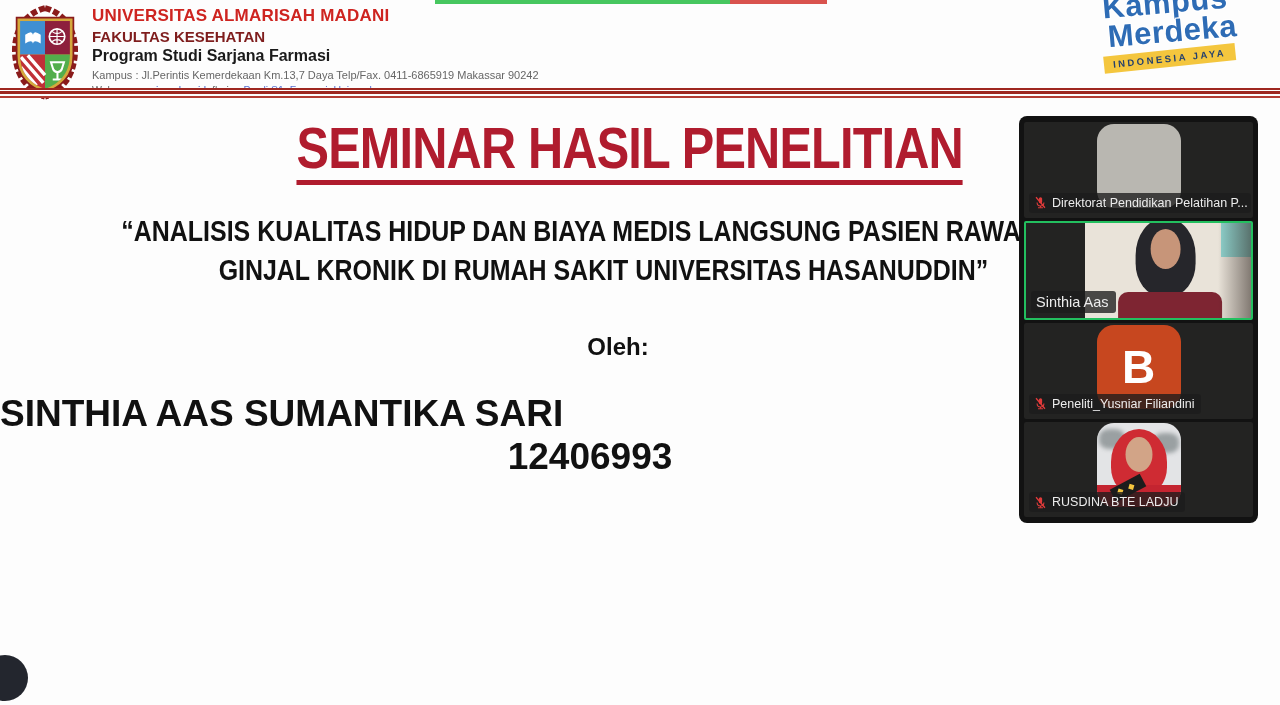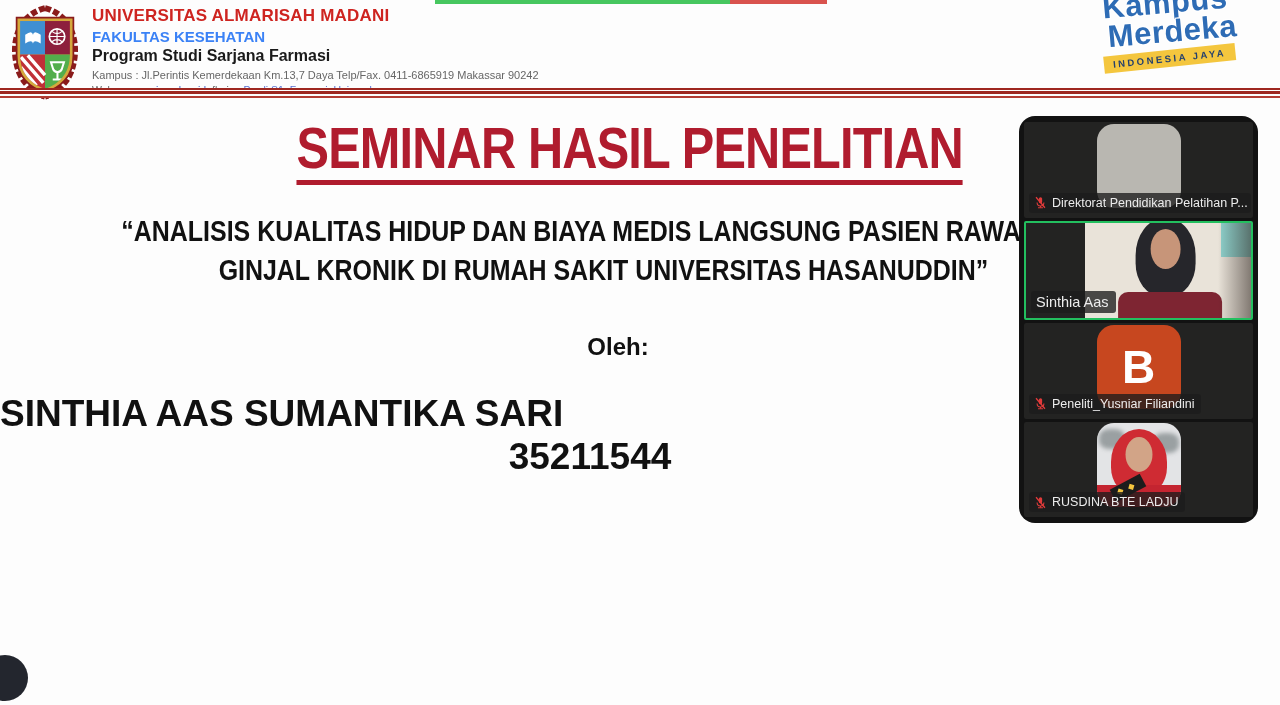--- a/index.html
+++ b/index.html
@@ -8,21 +8,21 @@
 
   
   .strip{position:absolute;top:0;height:4px;}
   .strip.green{left:435px;width:295px;background:#47c75f;}
   .strip.red{left:730px;width:97px;background:#d9534e;}
 
   
   .crest{position:absolute;left:2px;top:3px;width:86px;height:98px;}
   .lh-text{position:absolute;left:92px;top:6px;line-height:1.18;}
   .lh-univ{color:#ce2420;font-weight:bold;font-size:17px;letter-spacing:.2px;}
-  .lh-fak{color:#3b82f6;font-weight:bold;font-size:15px;margin-top:2px;}
+  .lh-fak{color:#7f1d1d;font-weight:bold;font-size:15px;margin-top:2px;}
   .lh-prog{color:#1a1a1a;font-weight:bold;font-size:16px;margin-top:1px;}
   .lh-addr{color:#666;font-size:11px;margin-top:3px;}
   .lh-web{color:#666;font-size:10.5px;margin-top:2px;}
   .lh-link{color:#3f5fc9;text-decoration:underline;cursor:pointer;}
   .lh-social{color:#5a6fd1;}
   .sep{position:absolute;left:0;top:88px;width:1280px;height:10px;
        background:linear-gradient(#9e2720 0 22%,#fdfdfd 22% 34%,#9e2720 34% 62%,#fdfdfd 62% 80%,#b23c33 80% 100%);}
 
   
   .merdeka{position:absolute;right:18px;top:-12px;width:190px;text-align:center;transform:rotate(-5deg);}
@@ -37,21 +37,21 @@
   .slide-title .inner{display:inline-block;transform:scaleX(.84);color:#b01c2e;font-weight:bold;
         font-size:58px;letter-spacing:-1px;border-bottom:5px solid #b01c2e;padding-bottom:3px;line-height:1.02;}
   .subtitle{position:absolute;left:0;top:212px;width:1206px;text-align:center;color:#111;}
   .subtitle .line{display:inline-block;transform:scaleX(.86);font-weight:bold;font-size:29px;line-height:39px;white-space:nowrap;}
   .oleh{position:absolute;left:0;top:333px;width:1180px;text-align:center;font-weight:bold;font-size:24px;color:#111;padding-left:28px;}
   .author{position:absolute;left:0;top:392px;width:1180px;text-align:left;font-weight:bold;font-size:37px;color:#111;line-height:44px;}
   .nim{position:absolute;left:0;top:436px;width:1180px;text-align:center;font-weight:bold;font-size:37px;color:#111;}
 
   
   .panel{position:absolute;left:1019px;top:116px;width:239px;height:407px;background:#121212;
-         border-radius:16px;padding:6px 5px;box-sizing:border-box;display:flex;flex-direction:column;gap:3px;text-decoration:underline;}
+         border-radius:8px;padding:6px 5px;box-sizing:border-box;display:flex;flex-direction:column;gap:3px;text-decoration:underline;}
   .tile{position:relative;flex:1;background:#232322;border-radius:2px;overflow:hidden;cursor:pointer;}
   .tile.active{border:2px solid #23bf5f;padding-left:21px;}
   .sq-avatar{position:absolute;left:50%;top:46%;transform:translate(-50%,-50%);width:84px;height:84px;border-radius:17px;}
   .sq-avatar.placeholder{background:#b9b7b1;}
   .sq-avatar.initial{background:#c7471f;display:flex;align-items:center;justify-content:center;
         color:#fff;font-size:46px;font-weight:bold;}
   .name-tag{position:absolute;left:5px;bottom:5px;display:flex;align-items:center;gap:5px;
         background:rgba(28,28,28,.78);color:#ececec;font-size:12.5px;padding:3px 7px 3px 5px;border-radius:3px;
         max-width:210px;white-space:nowrap;overflow:hidden;z-index:5;}
   .name-tag.big{font-size:14.5px;}
@@ -125,21 +125,21 @@
 
   <div class="slide-title">
     <span class="inner">SEMINAR HASIL PENELITIAN</span>
   </div>
   <div class="subtitle">
     <span class="line">“ANALISIS KUALITAS HIDUP DAN BIAYA MEDIS LANGSUNG PASIEN RAWAT INA</span><br>
     <span class="line">GINJAL KRONIK DI RUMAH SAKIT UNIVERSITAS HASANUDDIN”</span>
   </div>
   <div class="oleh">Oleh:</div>
   <div class="author">SINTHIA AAS SUMANTIKA SARI</div>
-  <div class="nim">35211544</div>
+  <div class="nim">12406993</div>
 
   <div class="panel">
 
     <div class="tile">
       <div class="sq-avatar placeholder"></div>
       <div class="name-tag">
         <span class="mic">
           <svg width="13" height="13" viewBox="0 0 16 16">
               <rect x="6" y="1.5" width="4" height="7.5" rx="2" fill="#e23b3b"></rect>
               <path d="M3.8 8a4.2 4.2 0 0 0 8.4 0" stroke="#e23b3b" fill="none" stroke-width="1.3"></path>

